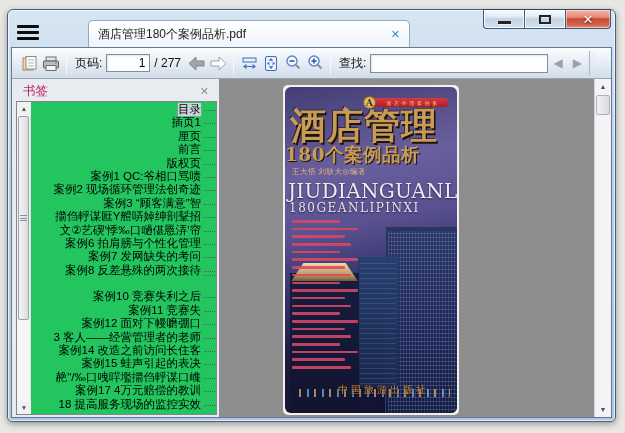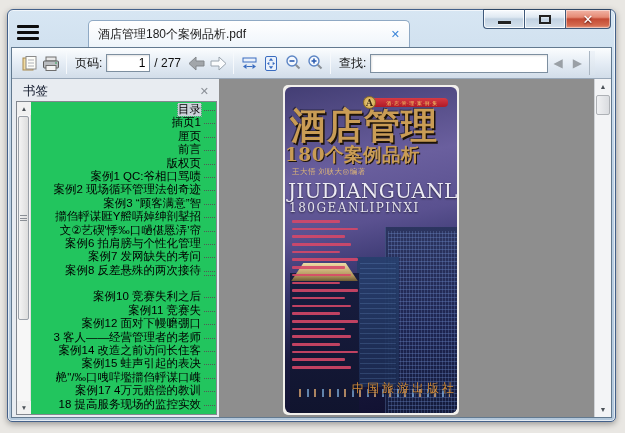--- a/index.html
+++ b/index.html
@@ -54,21 +54,21 @@
   .findinput { width:178px; height:19px; }
   .navglyph { font-size:12px; color:#9aa0a6; cursor:pointer; margin:0 5px; flex:none; }
   .overflow-sliver { width:6px; height:24px; margin-left:2px; flex:none; overflow:hidden;
     border-left:1px solid #aab6c2; background:linear-gradient(#eef3f8,#d8e2ec); cursor:pointer; }
 
   
   .client { flex:1; display:flex; min-height:0; }
 
   .sidebar { width:207px; flex:none; background:#e8ecf1; display:flex; flex-direction:column; min-height:0; }
   .sb-head { height:22px; flex:none; display:flex; align-items:center; padding:2px 10px 0 11px; }
-  .sb-title { font-size:12.5px; color:#0f172a; }
+  .sb-title { font-size:12.5px; color:#be185d; }
   .sb-close { margin-left:auto; color:#8a8f96; font-size:11px; font-weight:bold; cursor:pointer; }
 
   .bm-box { flex:1; margin:0 2px 2px 4px; background:#22c55e; border:1px solid #82878f;
     position:relative; overflow:hidden; min-height:0; }
 
   
   .bm-scroll { position:absolute; left:0; top:0; bottom:0; width:14px;
     background:#f7f7f7; border-right:1px solid #e0e0e0; }
   .sc-btn { position:absolute; left:0; width:14px; height:13px; background:#f1f1f1;
     display:flex; align-items:center; justify-content:center;
@@ -148,21 +148,21 @@
     letter-spacing:.3px; white-space:nowrap; text-shadow:0 1px 2px rgba(0,0,0,.6); }
   .cv-pinyin2 { position:absolute; top:114px; left:4px; font-family:"DejaVu Serif","Liberation Serif",serif;
     font-size:12px; color:#e6e4ee; letter-spacing:1.5px; white-space:nowrap;
     text-shadow:0 1px 2px rgba(0,0,0,.6); }
   .cv-bullets { position:absolute; top:133px; left:7px; width:72px; }
   .cv-bullets .bl { height:2.6px; margin-bottom:5.1px; background:#d84868; opacity:.88; border-radius:1px; }
   .cv-bullets .bl:nth-child(4n)   { width:82%; }
   .cv-bullets .bl:nth-child(4n+1) { width:66%; }
   .cv-bullets .bl:nth-child(4n+2) { width:92%; }
   .cv-bullets .bl:nth-child(4n+3) { width:74%; }
-  .cv-pub { position:absolute; bottom:16px; right:0; font-size:12px; color:#d08a3a;
+  .cv-pub { position:absolute; bottom:16px; right:28px; font-size:10px; color:#d08a3a;
     letter-spacing:3px; white-space:nowrap; text-shadow:0 1px 1px rgba(0,0,0,.7); }
 
   svg { display:block; }
 </style>
 </head>
 <body>
 
 <div class="window">
 
   <div class="titlebar">

